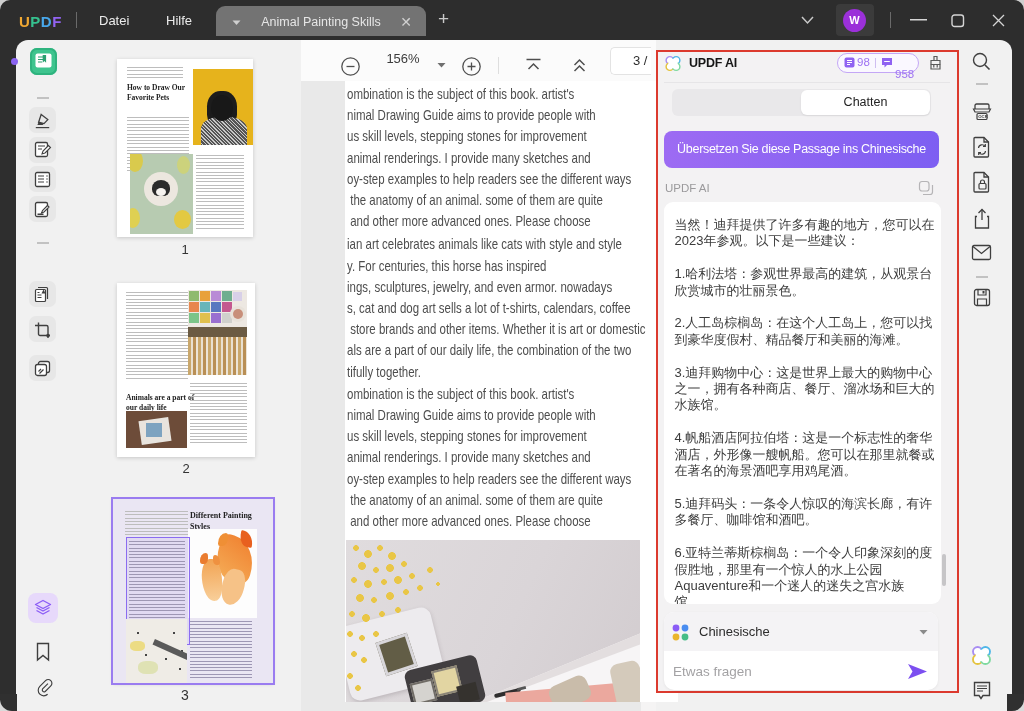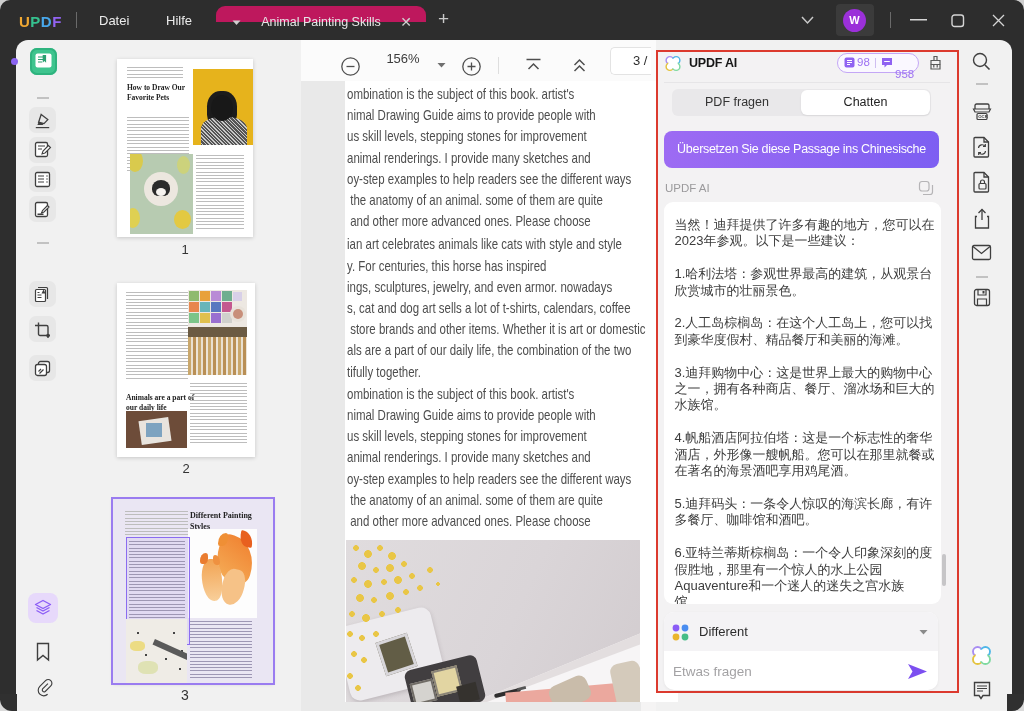--- a/index.html
+++ b/index.html
@@ -3,21 +3,21 @@
 <style>
   html,body{margin:0;padding:0;width:1024px;height:711px;overflow:hidden;
     font-family:"Liberation Sans",sans-serif;-webkit-font-smoothing:antialiased;}
   body{background:#2e2e2e;position:relative;}
   .abs{position:absolute;}
   
   #titlebar{left:0;top:0;width:1024px;height:40px;background:#2d2d2d;}
   #logo{left:19px;top:13px;font-size:15px;font-weight:bold;letter-spacing:.5px;}
   #tbsep1{left:76px;top:12px;width:1px;height:16px;background:#6a6a6a;}
   .menu{top:13px;font-size:13px;color:#ececec;}
-  #tab{left:216px;top:6px;width:210px;height:16px;background:#be185d;border-radius:9px 9px 0 0;}
+  #tab{left:216px;top:6px;width:210px;height:30px;background:#737373;border-radius:9px 9px 0 0;}
   #tab .caret{position:absolute;left:16px;top:13px;}
   #tab .title{position:absolute;left:0;right:0;text-align:center;top:9px;font-size:12.5px;color:#e6e6e6;}
   #tab .close{position:absolute;right:14px;top:8px;color:#d0d0d0;font-size:14px;}
   #plus{left:438px;top:8px;color:#c9c9c9;font-size:19px;font-weight:300;}
   #avbox{left:836px;top:4px;width:38px;height:32px;background:#3b3b3b;border-radius:4px;}
   #avatar{left:843px;top:9px;width:23px;height:23px;border-radius:50%;background:#9b30d9;
      color:#fff;font-size:11px;font-weight:bold;text-align:center;line-height:23px;}
   #tbsep2{left:890px;top:12px;width:1px;height:16px;background:#6a6a6a;}
   .winbtn{top:11px;color:#d5d5d5;}
   
@@ -360,21 +360,20 @@
           <path d="M7 2.5 h3 v4 h-3 z"></path>
           <path d="M4 6.5 h9 v4 h-9 z"></path>
           <path d="M4 10.5 v4.5 h9 v-4.5"></path>
           <path d="M6.8 10.5 v3 M10.2 10.5 v3"></path>
         </g>
     </svg>
     <div class="abs" style="left:6px;top:29.5px;width:286px;height:1px;background:#e6e5e7;"></div>
 
     <div class="abs" style="left:14px;top:37px;width:259px;height:27px;background:#e9e8ea;border-radius:6px;"></div>
     <div class="abs" style="left:143px;top:38px;width:129px;height:25px;background:#fff;border-radius:6px;box-shadow:0 1px 2px rgba(0,0,0,.08);"></div>
-    <div class="abs" style="left:14px;top:37px;width:130px;height:27px;line-height:27px;text-align:center;font-size:12.5px;color:#333;">PDF fragen</div>
     <div class="abs" style="left:6px;top:79px;width:275px;height:37px;border-radius:8px;background:linear-gradient(90deg,#9d6bf3,#7d5ff2);
         color:#fff;font-size:12.5px;letter-spacing:-0.3px;text-align:center;line-height:37px;">Übersetzen Sie diese Passage ins Chinesische</div>
 
     <div class="abs" style="left:143px;top:37px;width:129px;height:27px;line-height:27px;text-align:center;font-size:12.5px;color:#222;">Chatten</div>
 
     <div class="abs" style="left:7px;top:130px;font-size:11.5px;color:#9b9a9c;">UPDF AI</div>
     <svg class="abs" style="left:260px;top:128px;" width="16" height="16" viewBox="0 0 16 16">
         <g stroke="#b5b4b6" stroke-width="1.2" fill="none">
           <rect x="1.5" y="1.5" width="9.5" height="9.5" rx="2.5"></rect>
           <path d="M5 14.5 h7 a2.5 2.5 0 0 0 2.5 -2.5 v-7"></path>
@@ -410,21 +409,21 @@
     <div class="abs" style="left:284px;top:502px;width:4px;height:32px;border-radius:2px;background:#c6c5c7;"></div>
 
     <div class="abs" style="left:6px;top:560px;width:274px;height:78px;background:#fff;border-radius:10px;box-shadow:0 1px 3px rgba(0,0,0,.06);"></div>
     <div class="abs" style="left:6px;top:560px;width:274px;height:39px;background:#f4f3f5;border-radius:10px 10px 0 0;"></div>
     <svg class="abs" style="left:14px;top:572px;" width="17" height="17">
         <circle cx="4" cy="4" r="3.4" fill="#8b5cf6"></circle>
         <circle cx="13" cy="4" r="3.4" fill="#4a8df0"></circle>
         <circle cx="4" cy="13" r="3.4" fill="#eab52c"></circle>
         <circle cx="13" cy="13" r="3.4" fill="#46bd87"></circle>
       </svg>
-    <div class="abs" style="left:41px;top:572px;font-size:13px;color:#2c2c2c;">Different</div>
+    <div class="abs" style="left:41px;top:572px;font-size:13px;color:#2c2c2c;">Chinesische</div>
     <svg class="abs" style="left:261px;top:577px;" width="9" height="7">
         <path d="M0.5 1 L4.5 5.5 L8.5 1" fill="#8a8a8a"></path>
       </svg>
     <div class="abs" style="left:15px;top:612px;font-size:13.5px;color:#a3a2a4;">Etwas fragen</div>
     <svg class="abs" style="left:249px;top:611px;" width="21" height="17" viewBox="0 0 21 17">
         <path d="M1 1 L20 8.5 L1 16 L5.5 8.5 Z" fill="#7c4ff0"></path>
       </svg>
   </div>
 
   <div class="abs" id="rightcol" style="left:944px;top:0;width:52px;height:671px;">

